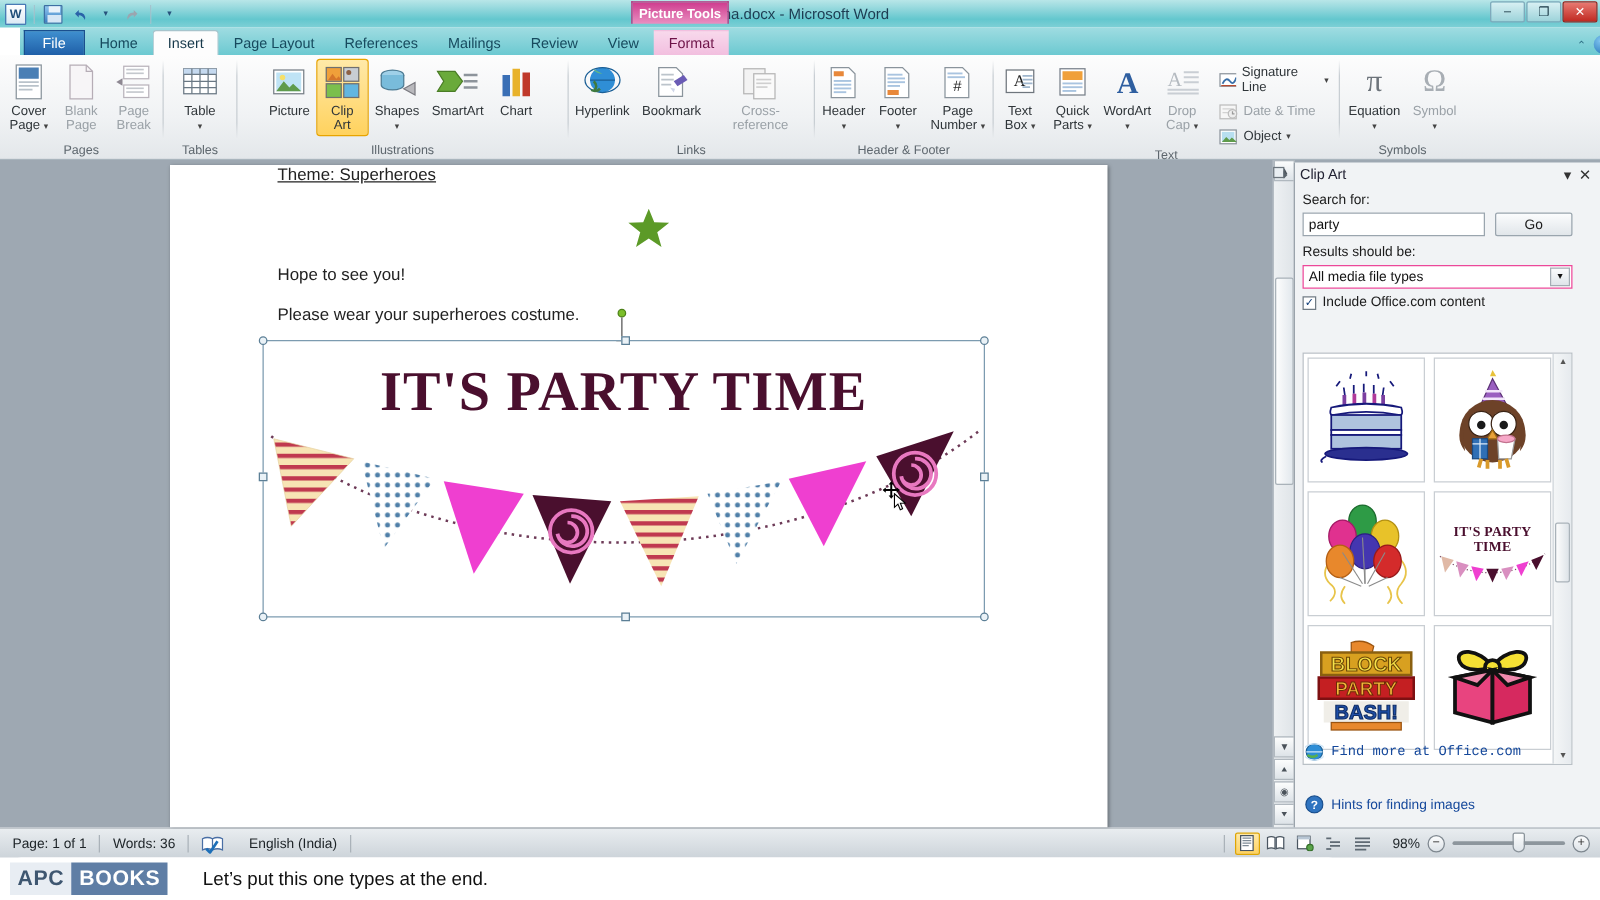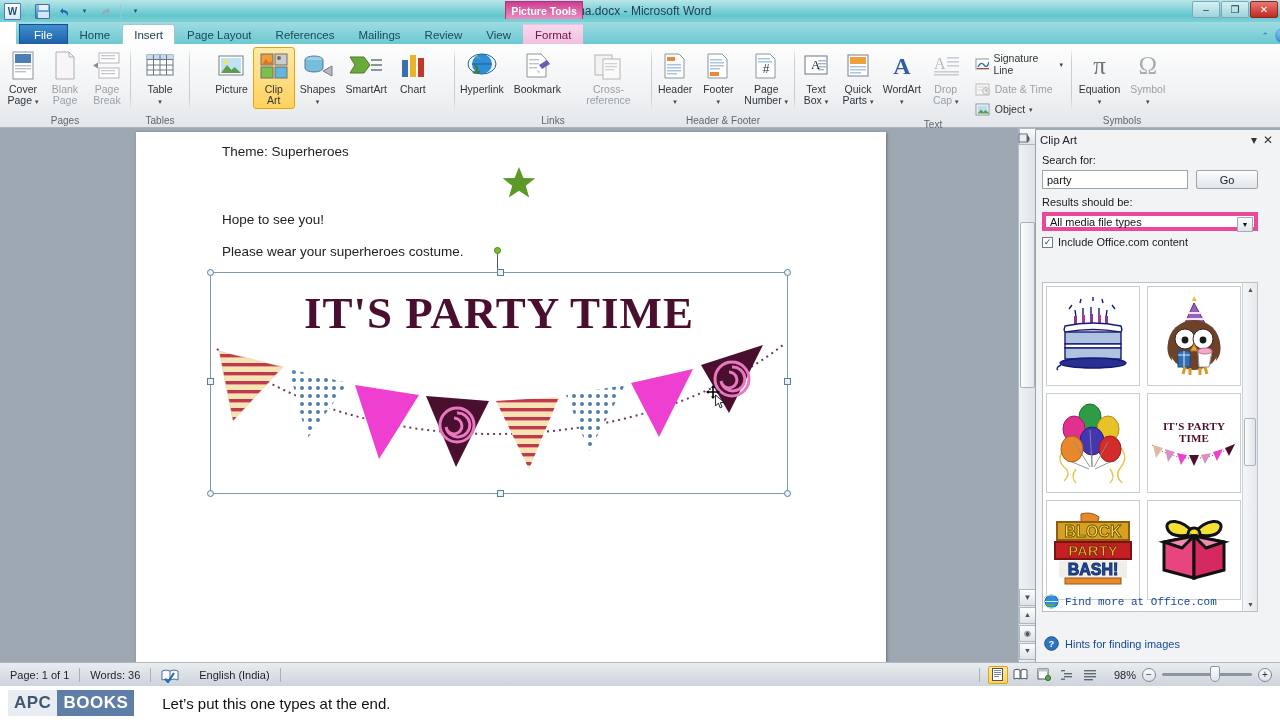--- a/index.html
+++ b/index.html
@@ -165,21 +165,21 @@
   .txtin {
     height:19px; border:1px solid #9aa5ae; background:#fff; font-size:11px; padding:1px 4px;
     display:flex; align-items:center; color:#111;
   }
   .gobtn {
     height:19px; width:62px; border:1px solid #9aa5ae; border-radius:2px;
     background:linear-gradient(180deg,#fbfcfd,#e1e6ea); font-size:11px;
     display:flex;align-items:center;justify-content:center;color:#1a1a1a;cursor:pointer;
   }
   .ddown {
-    height:19px; border:4px solid #ec4899; background:#fff; font-size:11px;
+    height:19px; border:1px solid #ec4899; background:#fff; font-size:11px;
     display:flex;align-items:center; padding-left:4px; color:#111; position:relative;
   }
   .ddown .arw {
     position:absolute; right:1px; top:1px; width:16px;height:15px;
     background:linear-gradient(180deg,#fbfcfd,#dfe5ea); border:1px solid #a3acb4;
     display:flex;align-items:center;justify-content:center;font-size:7px;cursor:pointer;
   }
   .chk { width:11px;height:11px;border:1px solid #707b84;background:#fff;display:inline-flex;
          align-items:center;justify-content:center;font-size:9px;color:#14407a;cursor:pointer;}
   .results {
@@ -401,20 +401,21 @@
           <div class="ico">
             <svg width="30" height="28">
                 <rect x="4" y="8" width="6" height="17" fill="#3a6fb5"></rect>
                 <rect x="12" y="3" width="6" height="22" fill="#e8b22a"></rect>
                 <rect x="20" y="6" width="6" height="19" fill="#c0392b"></rect>
               </svg>
           </div>
           <div class="lbl">Chart</div>
         </div>
       </div>
+      <div class="rgroup-label">Illustrations</div>
     </div>
     <div class="rgroup-div"></div>
 
     <div class="rgroup" style="width:196px">
       <div class="rgroup-items">
         <div class="bigbtn">
           <div class="ico">
             <svg width="30" height="28">
                 <circle cx="15" cy="12" r="10" fill="#2f8ed6"></circle>
                 <path d="M5 12 h20 M15 2 a14 10 0 0 1 0 20 a14 10 0 0 1 0 -20" fill="none" stroke="#1b5f96"></path>
@@ -614,21 +615,21 @@
       </div>
       <div class="rgroup-label">Symbols</div>
     </div>
 
   </div>
 
   <div class="docarea">
 
     <div class="page">
 
-      <div class="doc-text" style="left:86px; top:12px;">Theme: Superheroes</div>
+      <div class="doc-text" style="left:86px; top:0;text-decoration:underline;">Theme: Superheroes</div>
 
       <div class="star" style="left:366px; top:35px;"></div>
 
       <div class="doc-text" style="left:86px; top:80px;">Hope to see you!</div>
       <div class="doc-text" style="left:86px; top:112px;">Please wear your superheroes  costume.</div>
 
       <div class="anchor-dot" style="left:358px; top:115px;"></div>
       <div class="anchor-stem" style="left:361px; top:122px;"></div>
       <div class="anchor-bar" style="left:357px; top:140px;"></div>
 

